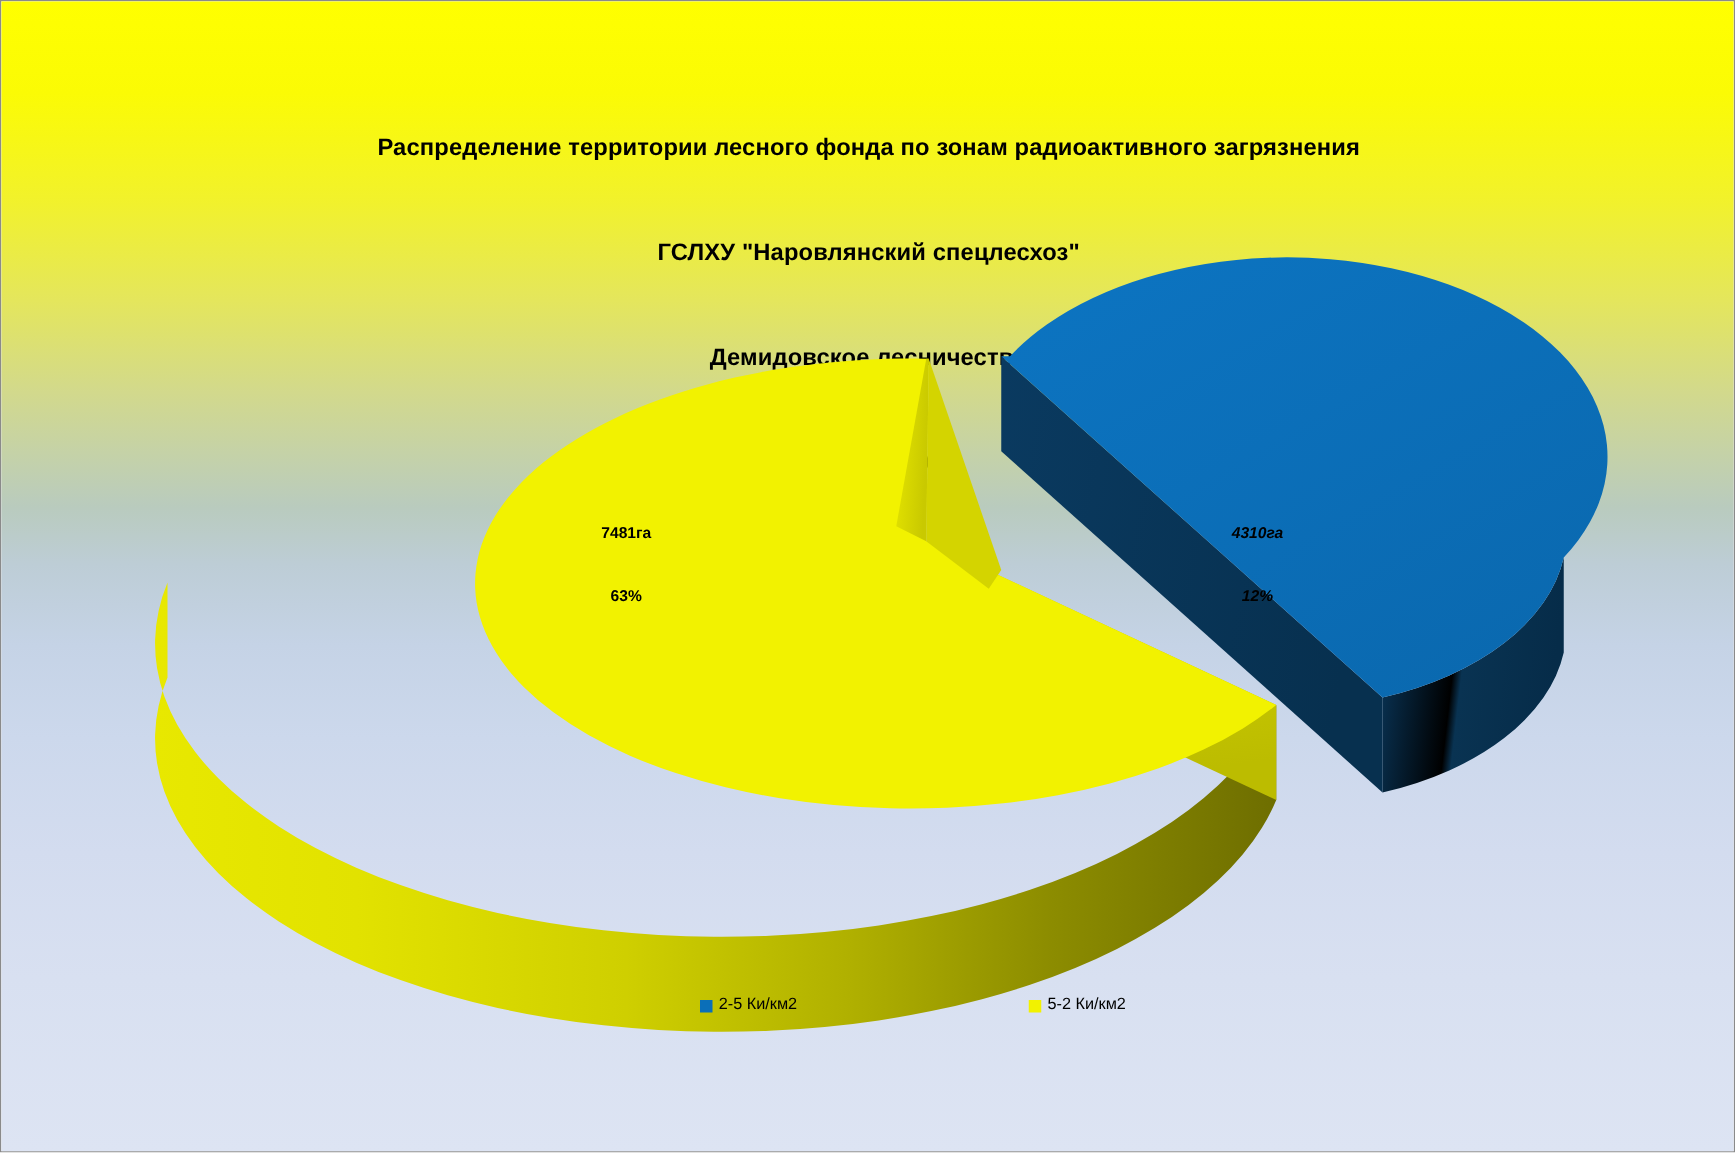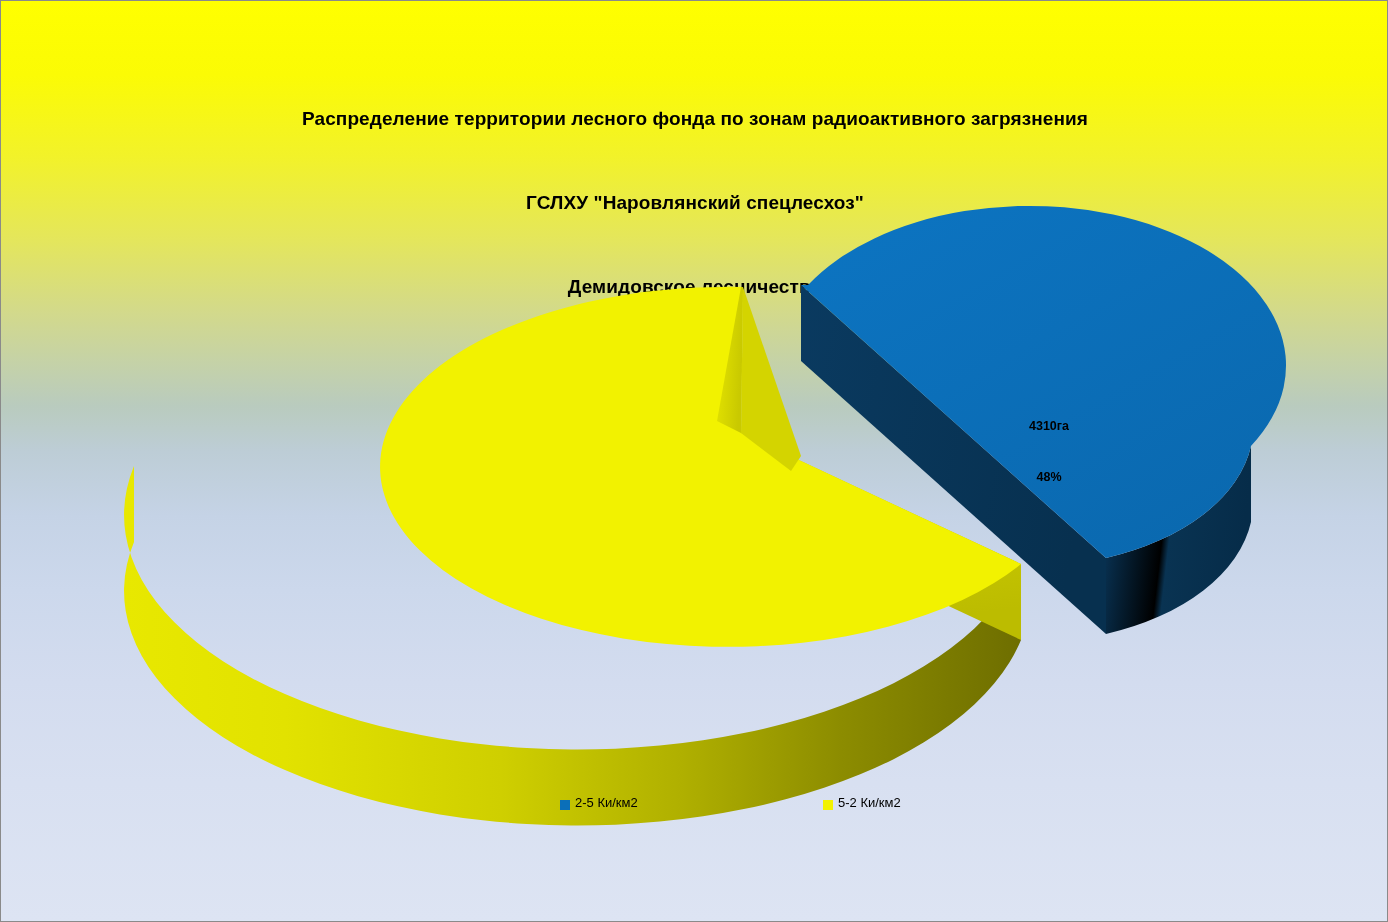--- a/index.html
+++ b/index.html
@@ -68,21 +68,21 @@
     color: #000000;
     font-size: 12.5px;
     font-weight: bold;
     line-height: 17px;
     white-space: pre;
     pointer-events: none;
   }
   .data-label .dl-value { display: block; }
   .data-label .dl-pct { display: block; }
   #label-yellow { left: 400px; top: 383px; width: 200px; }
-  #label-blue   { left: 948px; top: 383px; width: 200px; }
+  #label-blue   { left: 905px; top: 383px; width: 200px; font-style: italic; }
 
   
   #legend {
     position: absolute;
     left: 540px;
     top: 789px;
     width: 420px;
     height: 24px;
   }
   .legend-entry {
@@ -204,23 +204,27 @@
                Z"></path>
 
       <path fill="url(#gradBlueTop)" d="M 800,284
                L 807,284
                A 225,140 0 0 1 1250,445
                A 225,140 0 0 1 1105,557
                Z"></path>
     </g>
   </svg>
 
+  <div class="data-label" id="label-yellow">
+    <span class="dl-value">7481га</span>
+    <span class="dl-pct">63%</span>
+  </div>
   <div class="data-label" id="label-blue">
     <span class="dl-value">4310га</span>
-    <span class="dl-pct">48%</span>
+    <span class="dl-pct">12%</span>
   </div>
 
   <div id="legend">
     <div class="legend-entry" id="legend-entry-0">
       <span class="legend-swatch" id="swatch-0" style="background: rgb(11, 111, 185);"></span>
       <span class="legend-text">2-5 Ки/км2</span>
     </div>
     <div class="legend-entry" id="legend-entry-1">
       <span class="legend-swatch" id="swatch-1" style="background: rgb(242, 242, 0);"></span>
       <span class="legend-text">5-2 Ки/км2</span>

